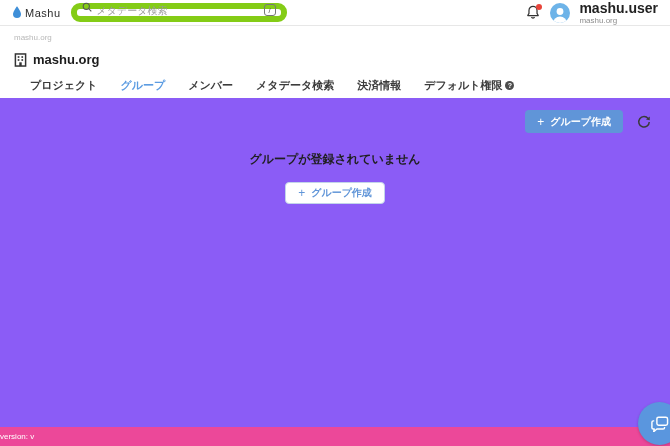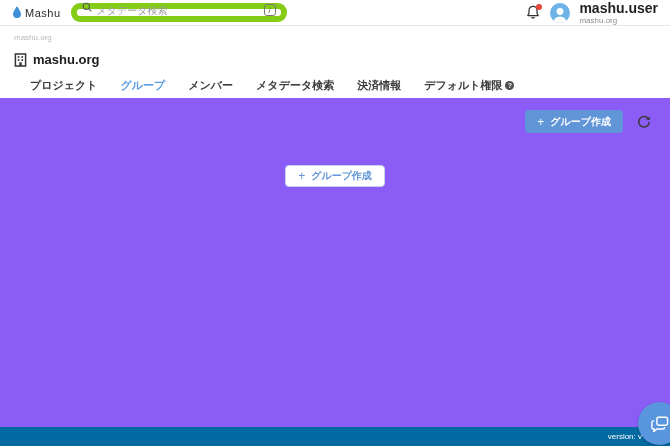--- a/index.html
+++ b/index.html
@@ -99,22 +99,22 @@
     margin-top:14px; background:#fff; color:#6095d8;
     border:1px solid #c3d4ea; border-radius:4px;
     height:22px; padding:0 12px; font-size:10px; font-weight:bold;
     display:inline-flex; align-items:center; gap:6px; cursor:pointer;
     font-family:"Liberation Sans","DejaVu Sans",sans-serif;
   }
 
   
   .footer {
     position:absolute; left:0; right:0; bottom:0; height:19px;
-    background:#0369a1; color:#fff; font-size:8px;
-    display:flex; align-items:center; justify-content:flex-end;
+    background:#ec4899; color:#fff; font-size:8px;
+    display:flex; align-items:center; justify-content:flex-start;
     padding-right:28px;
   }
 
   
   .chat-fab {
     position:absolute; width:43px; height:43px; border-radius:50%;
     background:#5a96de; right:-11px; bottom:1px; border:none; cursor:pointer;
     display:flex; align-items:center; justify-content:center;
     box-shadow:0 1px 3px rgba(0,0,0,.2); z-index:5;
   }
@@ -214,20 +214,21 @@
     </button>
     <button class="refresh-btn">
       <svg width="14" height="14" viewBox="0 0 16 16">
         <path d="M12.8 4.2 A6 6 0 1 0 14 8" fill="none" stroke="#3a3a3a" stroke-width="1.7"></path>
         <polygon points="14.6,1.6 14.6,6 10.3,5 " fill="#3a3a3a"></polygon>
       </svg>
     </button>
   </div>
 
   <div class="empty-state">
+    <div class="empty-message">グループが登録されていません</div>
     <button class="btn-outline">
       <span class="plus-icon"></span>
       <span>グループ作成</span>
     </button>
   </div>
 </div>
 
 <div class="footer">
   <span>version: v</span>
 </div>

